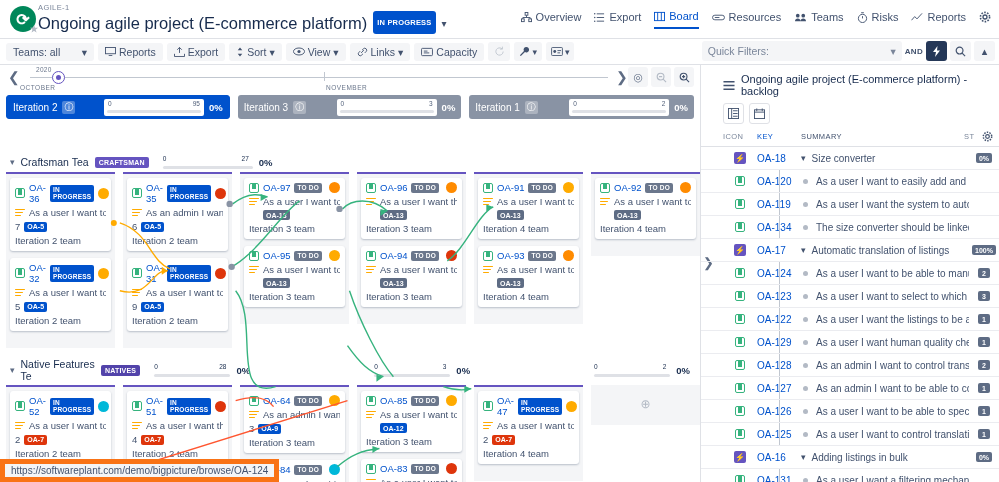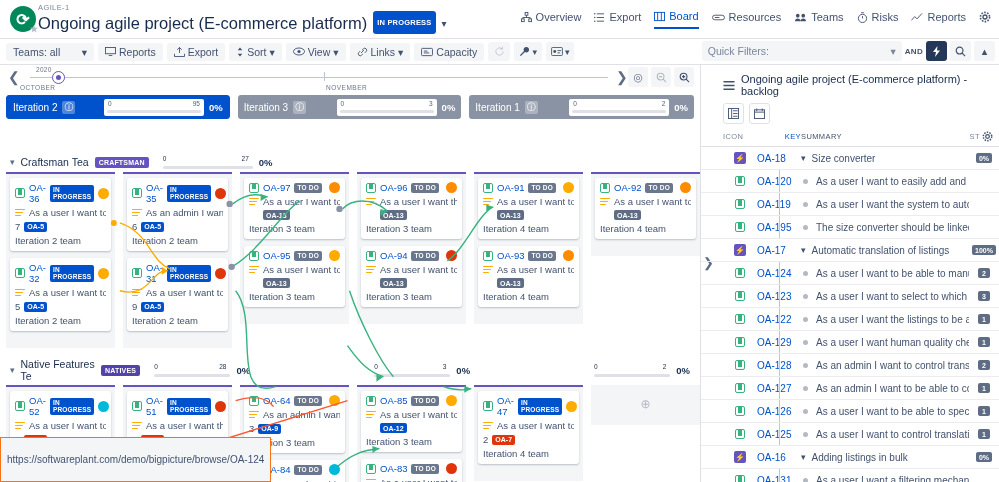--- a/index.html
+++ b/index.html
@@ -122,39 +122,39 @@
   
   .rp-collapse { position:absolute; left:2px; top:190px; color:#5E6C84; font-size:13px; cursor:pointer;}
   .rp-hd { display:flex; align-items:center; gap:6px; padding:8px 10px 6px 22px; font-size:11px; color:#172B4D;}
   .rp-search { display:flex; align-items:center; gap:5px; padding:0 8px 0 22px; }
   .rp-inp { flex:1; height:21px; border:1px solid #DFE1E6; border-radius:3px; background:#FAFBFC;
             display:flex; align-items:center; padding:0 6px; color:#7A869A; font-size:10px;
             justify-content:space-between;}
   .rp-ic { width:21px; height:21px; border:1px solid #DFE1E6; border-radius:3px; background:#fff;
            display:flex; align-items:center; justify-content:center; color:#5E6C84;}
   .rp-cols { display:flex; align-items:center; padding:7px 6px 4px 22px; font-size:7.5px;
-             color:#7A869A; letter-spacing:.4px; border-bottom:1px solid #DFE1E6;text-align:right;}
+             color:#7A869A; letter-spacing:.4px; border-bottom:1px solid #DFE1E6;}
   .rp-row { display:flex; align-items:center; height:23px; border-bottom:1px solid #EBECF0;
             padding-left:22px; font-size:10px; position:relative;}
   .w-icon { width:34px; display:flex; justify-content:center; flex:0 0 auto;}
   .w-key { width:44px; color:#0052CC; flex:0 0 auto;}
   .w-sum { flex:1; display:flex; align-items:center; gap:4px; overflow:hidden; white-space:nowrap;
            color:#42526E;}
   .w-st { width:30px; flex:0 0 auto; display:flex; justify-content:center;}
   .ico-epic { width:12px; height:12px; background:#6554C0; border-radius:2px; color:#fff;
               display:flex; align-items:center; justify-content:center; font-size:8px;}
   .badge { background:#5E6C84; color:#fff; font-size:7px; font-weight:bold; padding:1.5px 3px;
            border-radius:2px; min-width:12px; text-align:center;}
   .tree-v { position:absolute; left:78px; top:0; bottom:0; width:1px; background:#C1C7D0;}
   .tree-h { width:10px; height:1px; background:#C1C7D0; margin-left:-2px; }
   .tree-node { width:5px; height:5px; border-radius:50%; background:#B3BAC5; flex:0 0 auto;}
   .chev-d { color:#42526E; font-size:9px; margin-right:2px;}
   
-  .statusbar { position:absolute; left:0; bottom:0; background:#F4F5F7; border:1px solid #f97316;
-               padding:16px 6px; font-size:10px; color:#42526E; z-index:50; }
+  .statusbar { position:absolute; left:0; bottom:0; background:#F4F5F7; border:5px solid #f97316;
+               padding:1px 6px; font-size:10px; color:#42526E; z-index:50; }
 </style>
 </head>
 <body>
 
 <div class="hdr">
   <div class="logo">
     <span style="font-family:'Liberation Sans',sans-serif;">⟳</span>
     <span class="star">★</span>
   </div>
   <div class="titlewrap">
@@ -961,21 +961,21 @@
             <span class="tree-node"></span>
             <span style="margin-left:4px">As a user I want the system to automat</span>
           </span>
           <span class="w-st"></span>
         </div>
         <div class="rp-row">
           <span class="tree-v"></span>
           <span class="w-icon">
             <span class="ico-story"></span>
           </span>
-          <span class="w-key">OA-195</span>
+          <span class="w-key">OA-134</span>
           <span class="w-sum">
             <span class="tree-h"></span>
             <span class="tree-node"></span>
             <span style="margin-left:4px">The size converter should be linked to p</span>
           </span>
           <span class="w-st"></span>
         </div>
         <div class="rp-row">
           <span class="w-icon">
             <span class="ico-epic">⚡</span>

